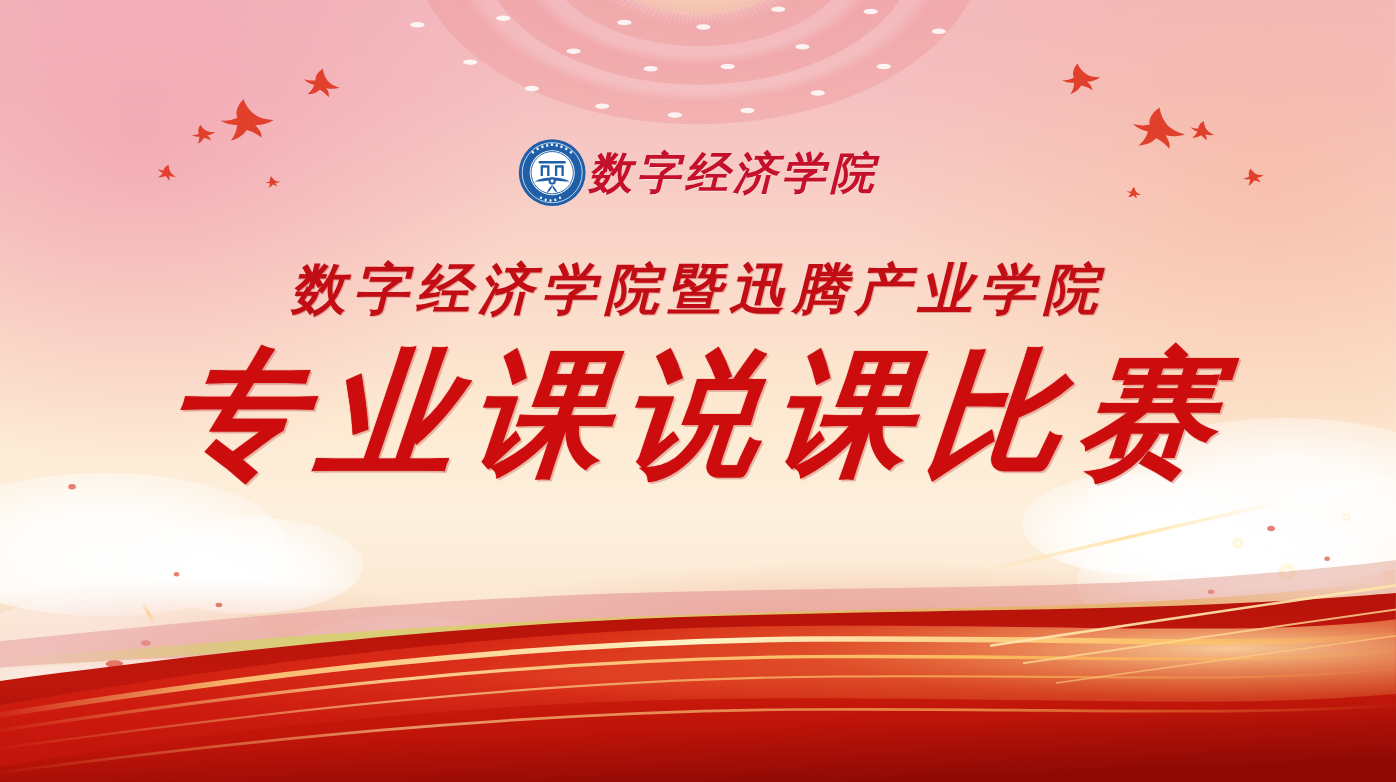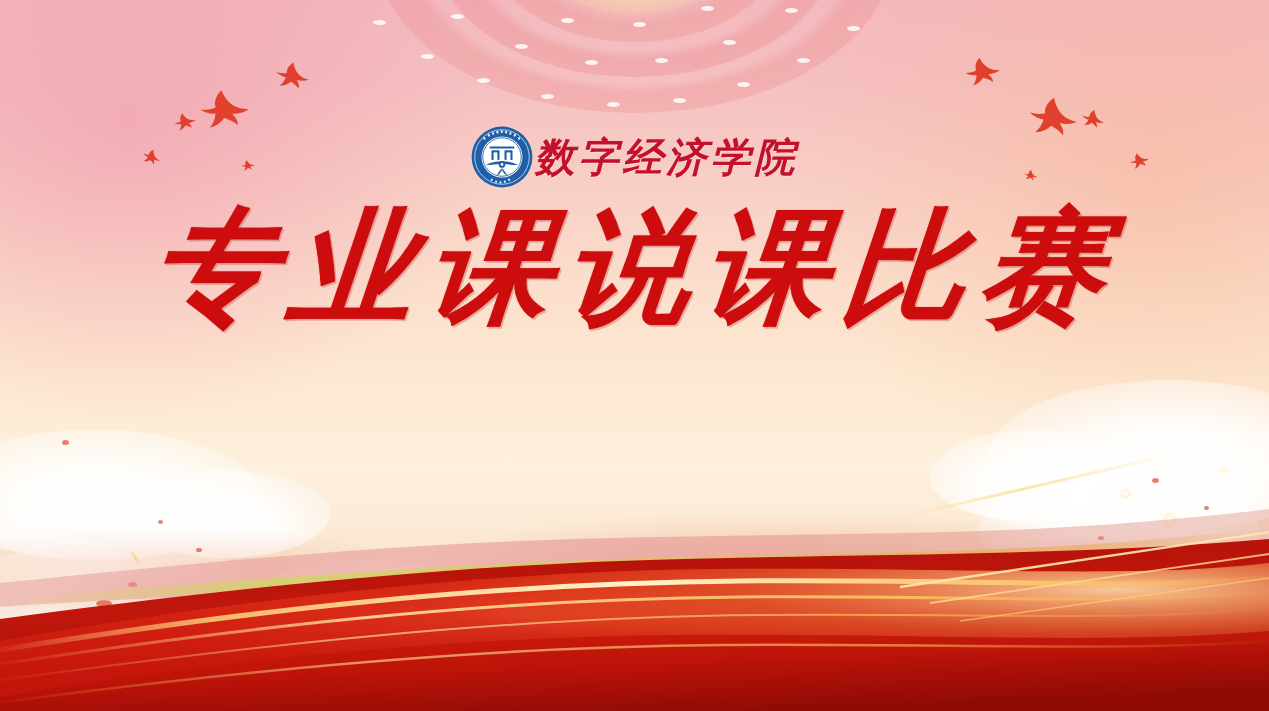--- a/index.html
+++ b/index.html
@@ -486,18 +486,19 @@
             <circle cx="50" cy="62" r="2.3" fill="#ffffff"></circle>
 
             <path d="M50 68 C46 72 43 76 42 80 C46 78 49 74 50 70 Z"></path>
             <path d="M50 68 C54 72 57 76 58 80 C54 78 51 74 50 70 Z"></path>
           </g>
         </svg>
       </div>
       <div class="brand-name">数字经济学院</div>
     </div>
 
+    <div class="subtitle">数字经济学院暨迅腾产业学院</div>
 
     <div class="main-title">专业课说课比赛</div>
 
   </div>
 
 </div>
 
 </body></html>

